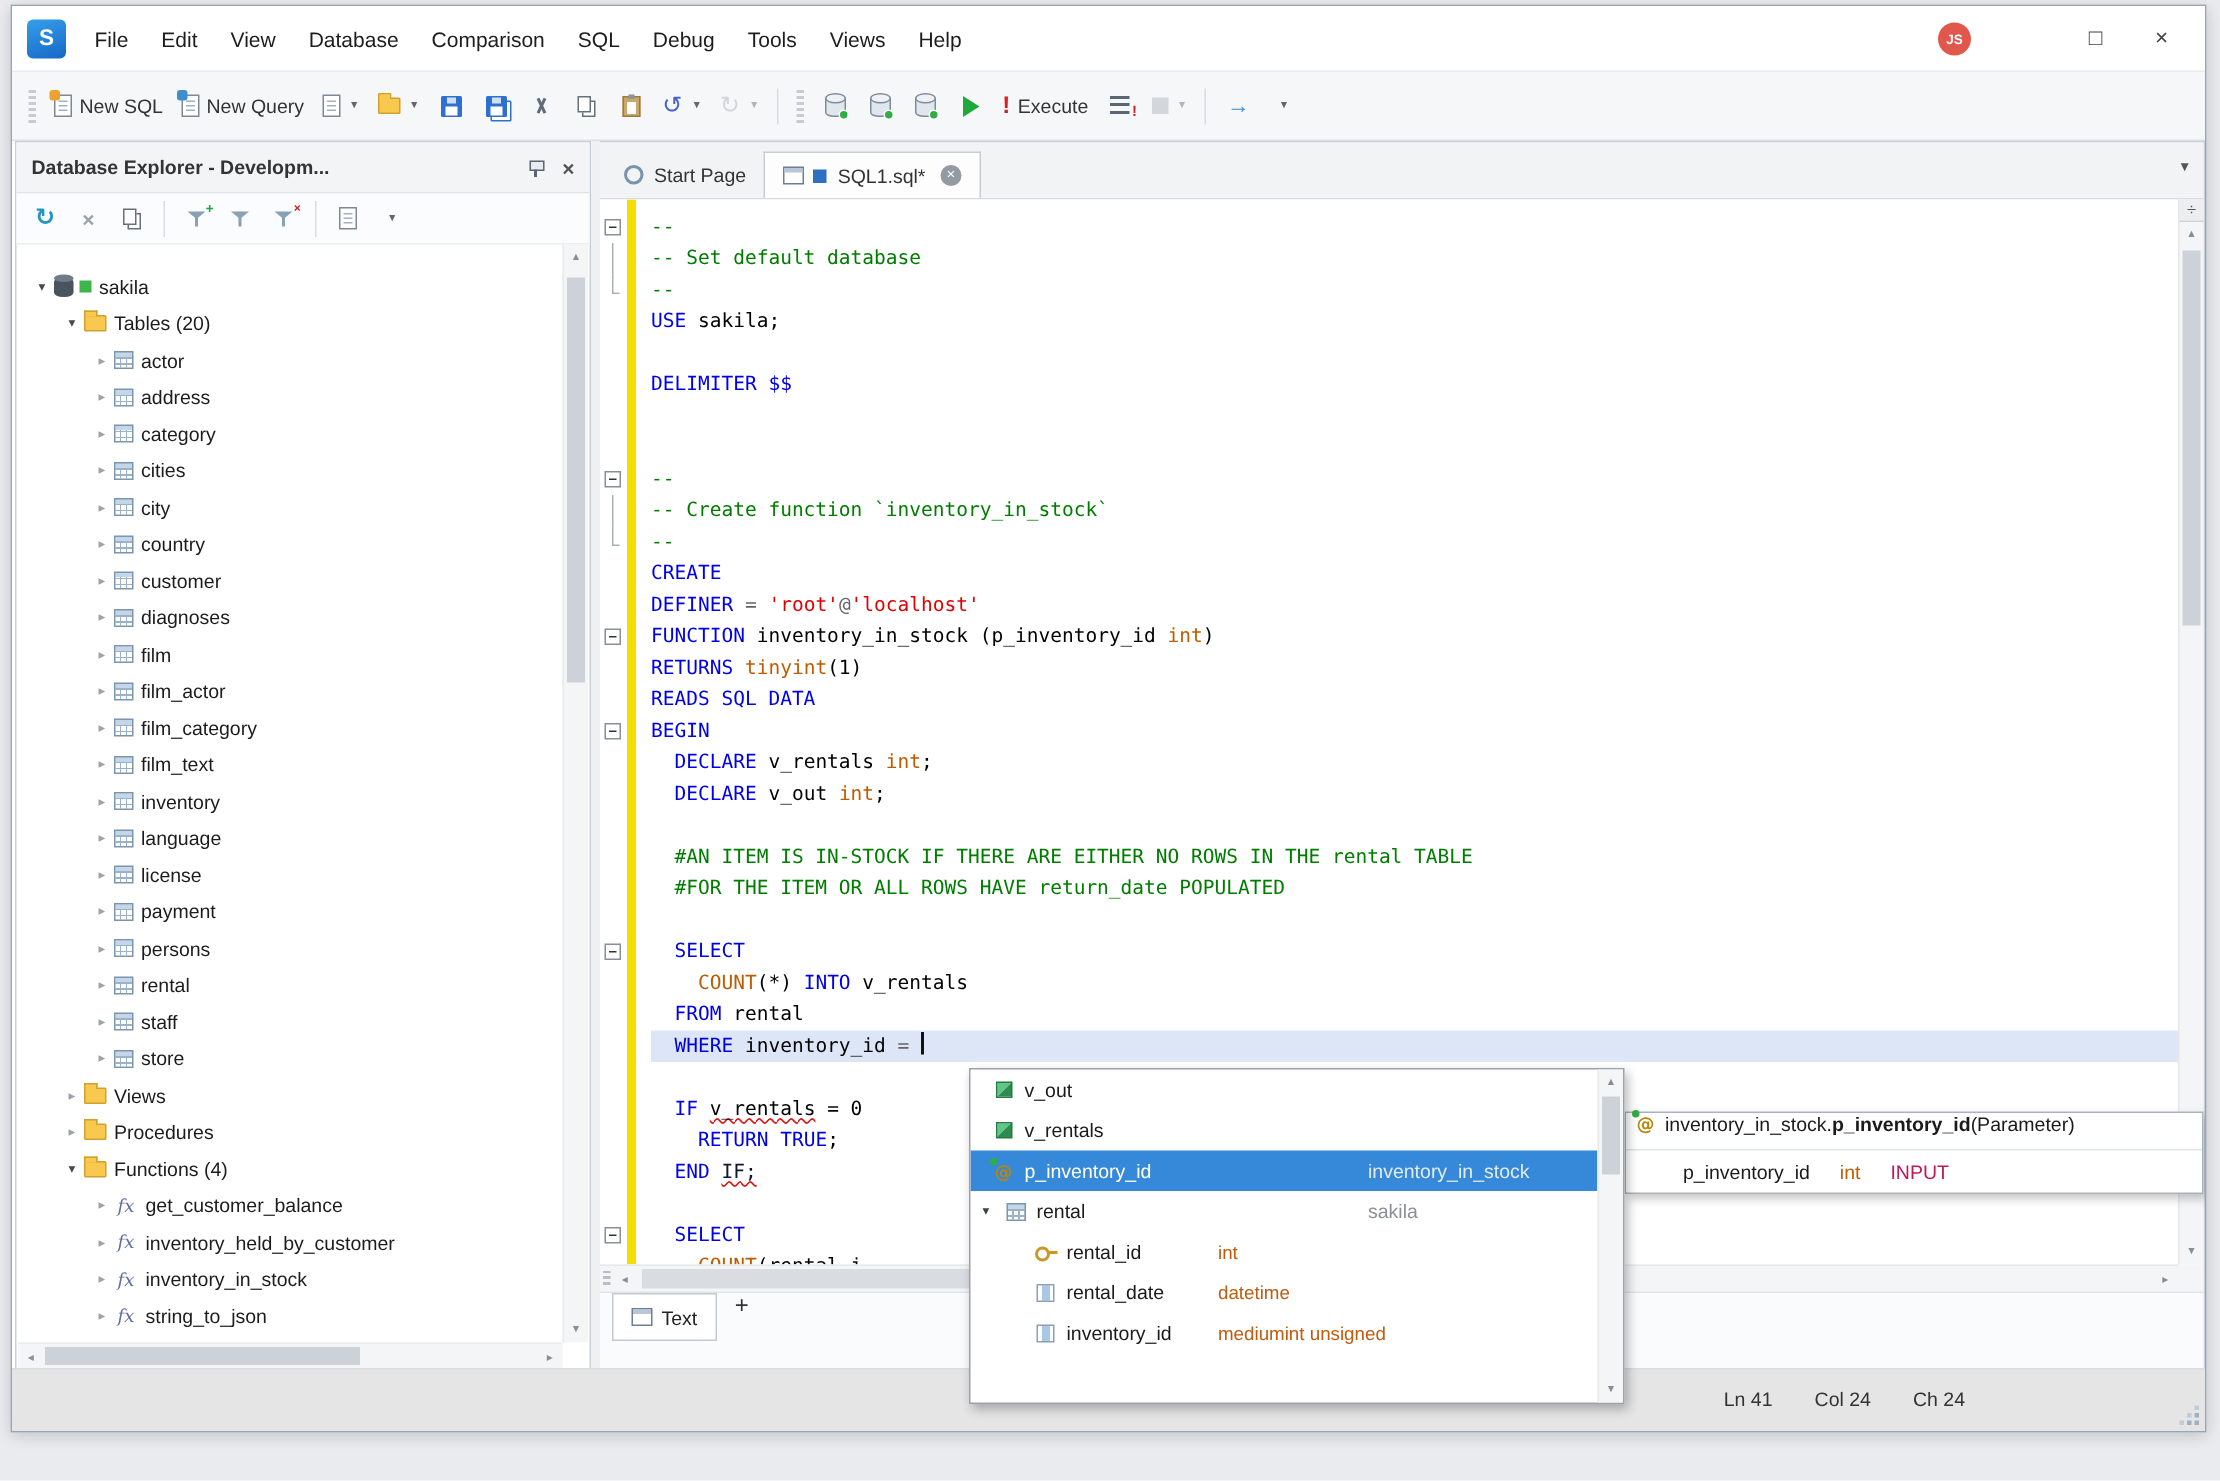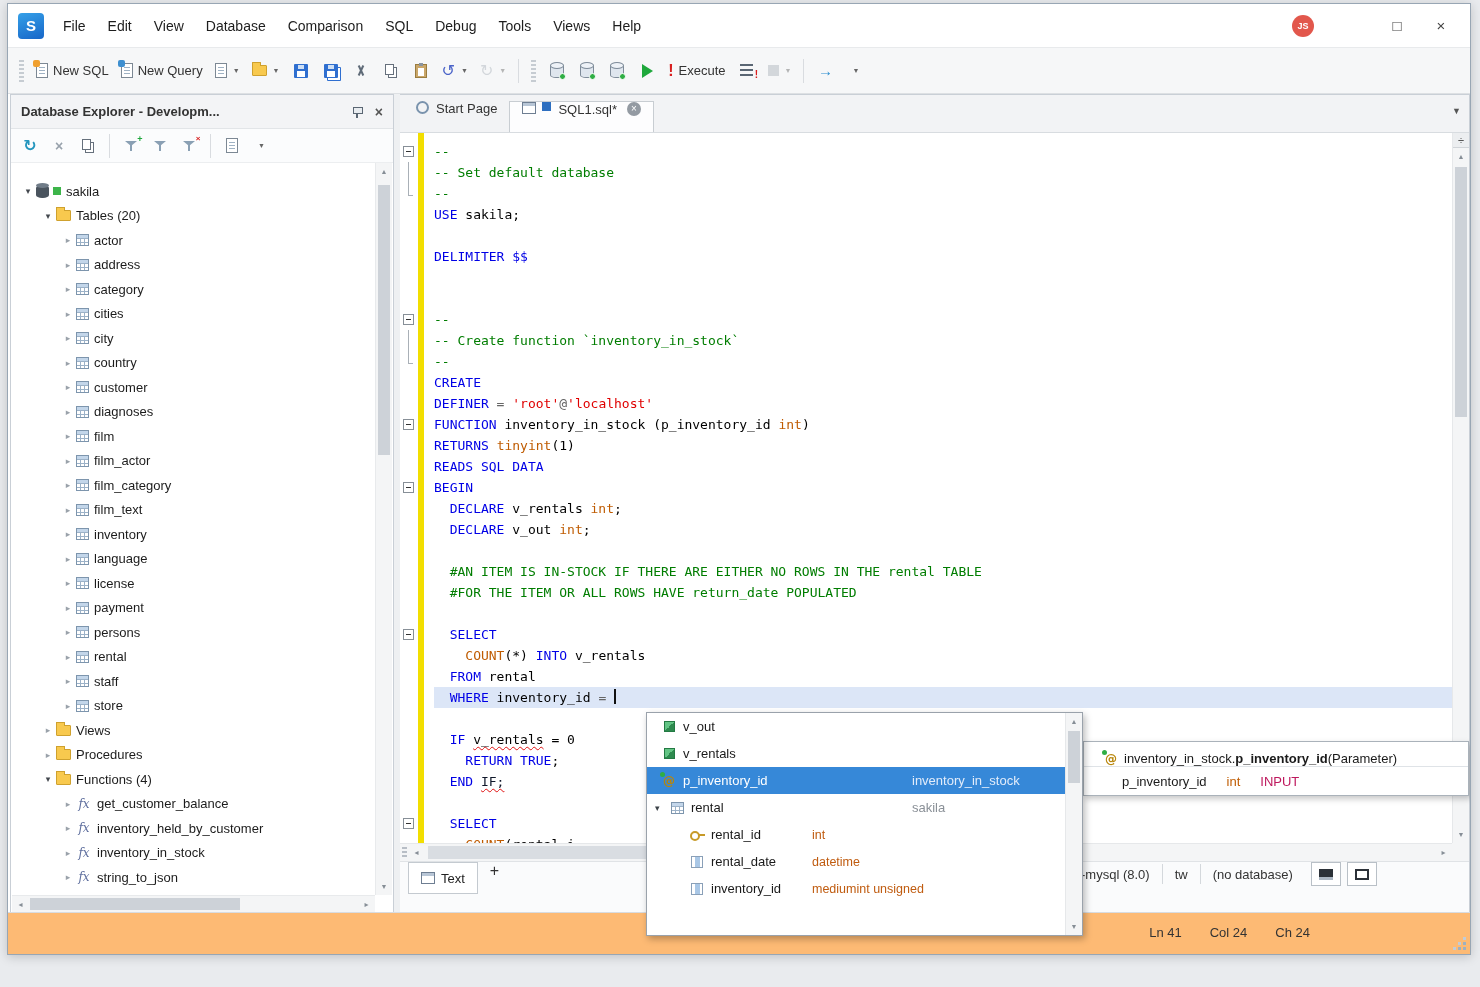--- a/index.html
+++ b/index.html
@@ -98,21 +98,21 @@
 .hscroll{position:absolute;left:1px;right:18px;bottom:1px;height:17px;background:#f4f5f6;border-top:1px solid #e8eaec}
 .harrow{width:17px;height:100%;display:inline-flex;align-items:center;justify-content:center;font-size:8px;color:#868e96}
 .harrow.left{position:absolute;left:0}.harrow.right{position:absolute;right:0}
 .hthumb{position:absolute;top:2px;bottom:2px;background:#cdd2d8}
 .splitter{position:absolute;left:386px;top:90px;width:6px;height:820px;background:#eef0f2}
 
 
 .main{position:absolute;left:392px;top:90px;width:1070px;height:820px;background:#fff;border:1px solid #c9cfd6;border-left:none}
 .tabbar{position:absolute;left:0;right:0;top:0;height:38px;background:#f2f3f5;border-bottom:1px solid #d8dce0;display:flex;align-items:flex-end;padding-left:4px}
 .tabs{display:flex;align-items:flex-end;height:100%}
-.tab{height:31px;display:flex;align-items:flex-start;padding:0 12px;gap:6px;color:#333;font-size:13px}
+.tab{height:31px;display:flex;align-items:center;padding:0 12px;gap:6px;color:#333;font-size:13px}
 .tab.active{background:#fdfdfe;border:1px solid #c8cdd2;border-bottom:none}
 .tlabel2{margin-left:1px}
 .tab-close{width:14px;height:14px;border-radius:50%;background:#939aa2;color:#fff;font-size:10px;line-height:14px;text-align:center;margin-left:4px}
 .tab-chevron{position:absolute;right:8px;top:11px;font-size:9px;color:#555}
 .editor{position:absolute;left:0;top:38px;right:17px;height:710px;background:#fff;overflow:hidden;display:flex}
 .gutter{width:18px;position:relative;background:#fff;padding-top:8px;flex:none}
 .gcell{height:21px;position:relative}
 .fbox{position:absolute;left:3px;top:5px;width:11px;height:11px;border:1px solid #878f97;background:#fff}
 .fbox::before{content:"";position:absolute;left:2px;top:4px;width:5px;height:1px;background:#333}
 .glin{position:absolute;left:8px;top:0;bottom:0;width:1px;background:#a9b0b7}
@@ -142,21 +142,21 @@
 .dtab{height:32px;display:flex;align-items:center;gap:6px;padding:0 12px;background:#fff;border:1px solid #c4cad0;font-size:13px;color:#222}
 .dplus{margin-left:12px;font-size:16px;color:#333}
 .dright{margin-left:auto;display:flex;align-items:center;width:392px}
 .dseg{padding:0 12px;color:#333;font-size:13px;white-space:nowrap}
 .dsep{width:1px;height:20px;background:#d4d8dc}
 .vbtn{width:30px;height:24px;border:1px solid #b9c0c7;background:#fff;display:flex;align-items:center;justify-content:center;margin-left:6px;flex:none}
 .g-full{width:14px;height:11px;background:#2b3138;border-bottom:3px solid #aab6c2}
 .g-out{width:14px;height:11px;border:2px solid #2b3138}
 
 
-.statusbar{position:absolute;left:0;right:0;bottom:0;height:42px;background:#fdba74;border-top:1px solid #d8dce0}
+.statusbar{position:absolute;left:0;right:0;bottom:0;height:42px;background:#e5e5e5;border-top:1px solid #d8dce0}
 .pos{position:absolute;right:160px;top:12px;display:flex;gap:28px;color:#333;font-size:13px}
 .gripcorner{position:absolute;right:4px;bottom:4px;width:13px;height:13px}
 .gripcorner::before{content:"";position:absolute;right:0;bottom:0;width:3px;height:3px;background:#9fb0c0;box-shadow:-5px 0 0 #9fb0c0,-10px 0 0 #c2ccd6,0 -5px 0 #9fb0c0,-5px -5px 0 #c2ccd6,0 -10px 0 #c2ccd6}
 
 
 .cpopup{position:absolute;left:638px;top:708px;width:437px;height:224px;background:#fff;border:1px solid #9aa2ab;box-shadow:2px 3px 7px rgba(0,0,0,.28);z-index:60;display:flex}
 .cplist{flex:1;overflow:hidden}
 .cprow{height:27px;display:flex;align-items:center;position:relative;font-size:13px;color:#1a1a1a}
 .cprow.plain{padding-left:14px}
 .cprow.parent{padding-left:8px}
@@ -173,21 +173,21 @@
 .ci-key::after{content:"";position:absolute;left:8px;top:5px;width:7px;height:2px;background:#c79a28;box-shadow:4px 2px 0 -1px #c79a28}
 .ci-col{width:12px;height:12px;border:1px solid #8aa0b8;background:linear-gradient(to right,#fff 0 3px,#a9c7e6 3px 8px,#fff 8px 11px);display:inline-block}
 .cpdetail{position:absolute;top:0;height:27px;display:flex;align-items:center}
 .cpdetail.ctx{left:265px;color:#8a9097}
 .sel .cpdetail.ctx{color:#e2ecfa}
 .cpdetail.type{left:165px;color:#c05c10;font-size:12.5px}
 .cpscroll{width:17px;background:#f4f5f6;border-left:1px solid #e6e8ea;position:relative;flex:none}
 
 
 .phint{position:absolute;left:1075px;top:737px;width:386px;background:#fff;border:1px solid #aab2ba;box-shadow:2px 3px 6px rgba(0,0,0,.22);z-index:55;font-size:13px;color:#1a1a1a}
-.ph1{height:24px;display:flex;align-items:flex-end;padding:0 20px}
+.ph1{height:24px;display:flex;align-items:flex-start;padding:0 6px}
 .ph1 .ci-param{margin-right:6px;flex:none}
 .ph1 b{font-weight:bold}
 .ph2{height:29px;border-top:1px solid #dfe3e7;display:flex;align-items:center;padding-left:38px;gap:20px}
 .ph2 .t{color:#bf5b00}
 .ph2 .dir{color:#be185d}
 </style>
 </head>
 <body>
 
 <div class="window">
@@ -582,33 +582,20 @@
       <div class="hthumb2" style="left:28px;width:430px"></div>
       <div class="harrow right">▸</div>
     </div>
     <div class="corner"></div>
     <div class="docbar">
       <div class="dtab">
         <span class="i i-sqlwin"></span>
         <span>Text</span>
       </div>
       <div class="dplus">+</div>
-      <div class="dright">
-        <span class="dseg">-mysql (8.0)</span>
-        <span class="dsep"></span>
-        <span class="dseg">tw</span>
-        <span class="dsep"></span>
-        <span class="dseg">(no database)</span>
-        <div class="vbtn">
-            <span class="g-full"></span>
-          </div>
-        <div class="vbtn">
-            <span class="g-out"></span>
-          </div>
-      </div>
     </div>
   </main>
 
   <div class="statusbar">
     <div class="pos">
       <span>Ln 41</span>
       <span>Col 24</span>
       <span>Ch 24</span>
     </div>
     <div class="gripcorner"></div>

